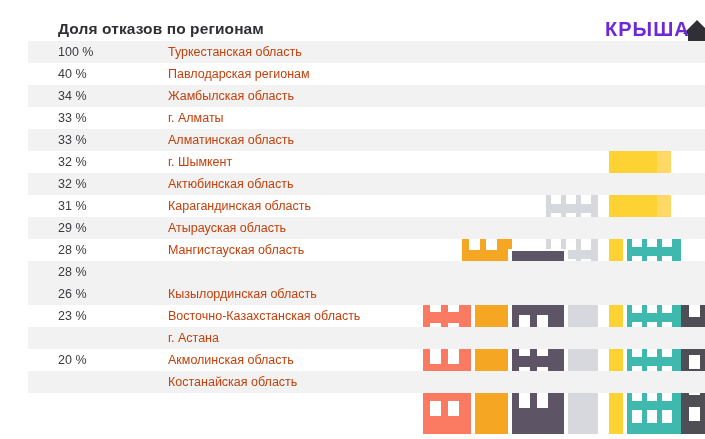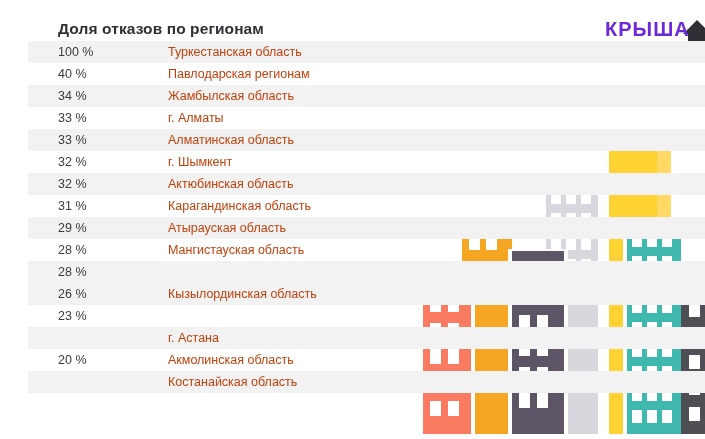--- a/index.html
+++ b/index.html
@@ -286,20 +286,21 @@
     </div>
     <div class="row odd">
       <span class="pct">28 %</span>
     </div>
     <div class="row odd">
       <span class="pct">26 %</span>
       <span class="name">Кызылординская область</span>
     </div>
     <div class="row">
       <span class="pct">23 %</span>
+      <span class="name">Восточно-Казахстанская область</span>
     </div>
     <div class="row odd">
       <span class="name">г. Астана</span>
     </div>
     <div class="row">
       <span class="pct">20 %</span>
       <span class="name">Акмолинская область</span>
     </div>
     <div class="row odd">
       <span class="name">Костанайская область</span>

